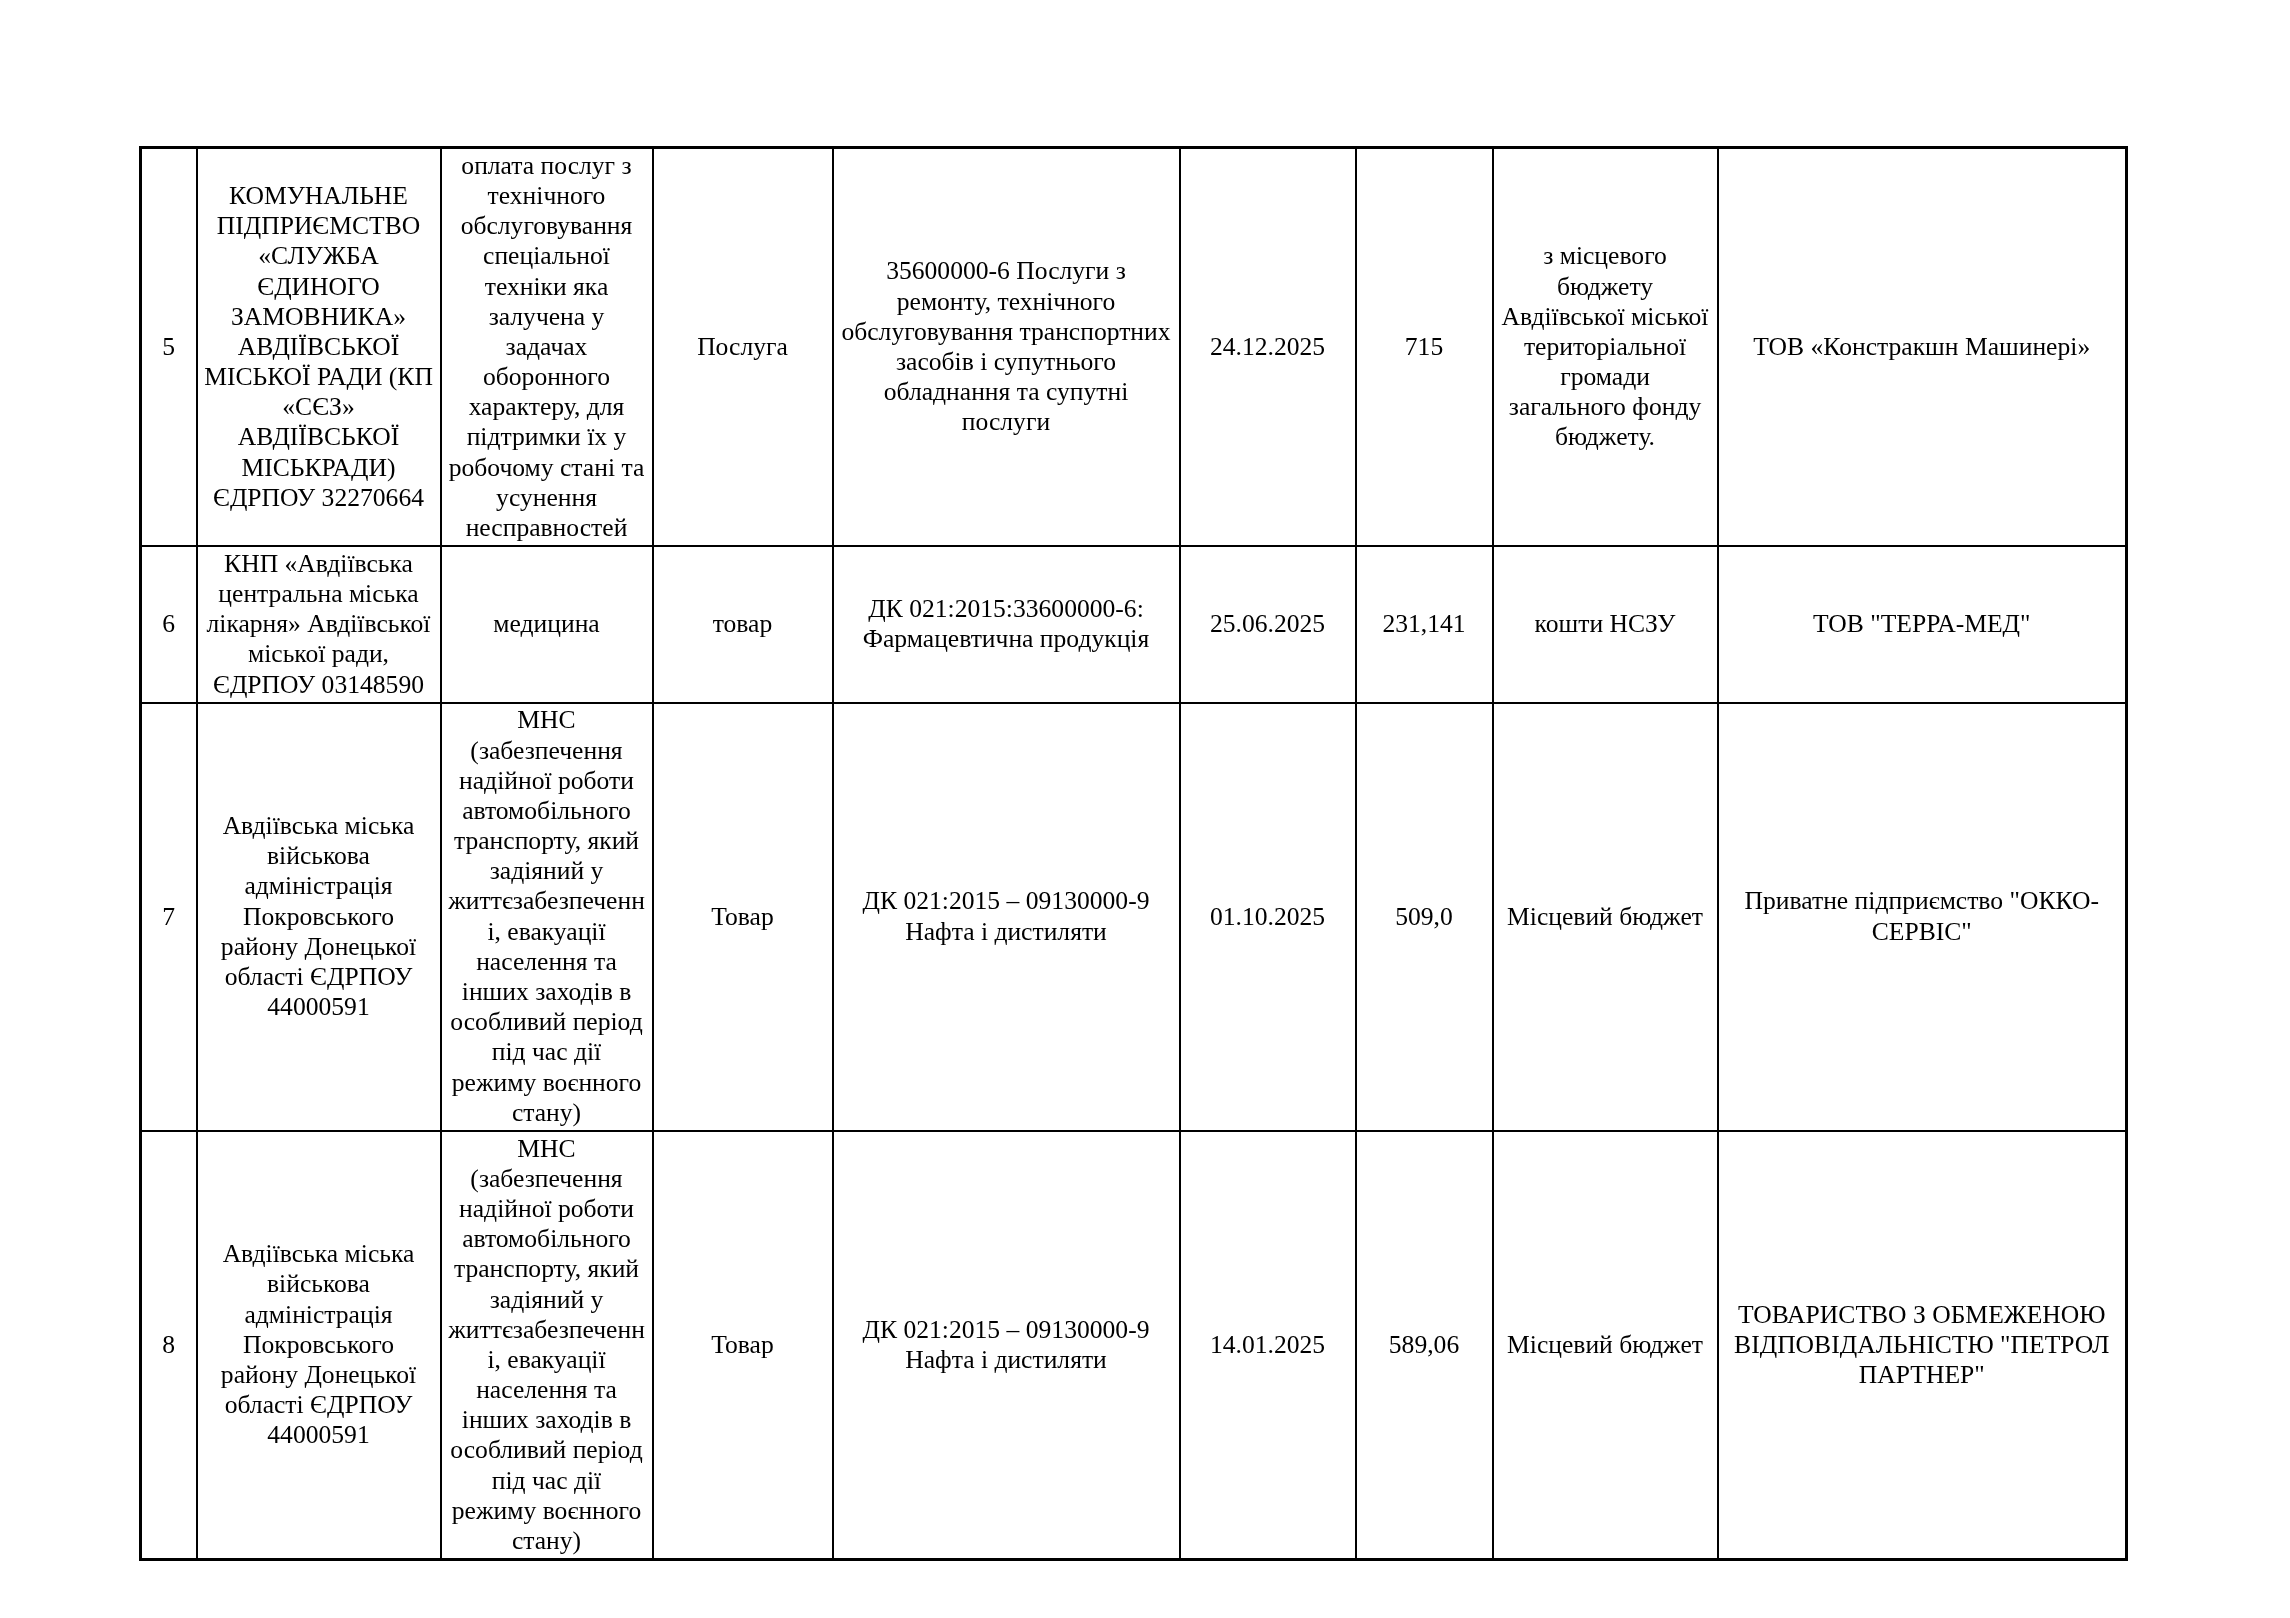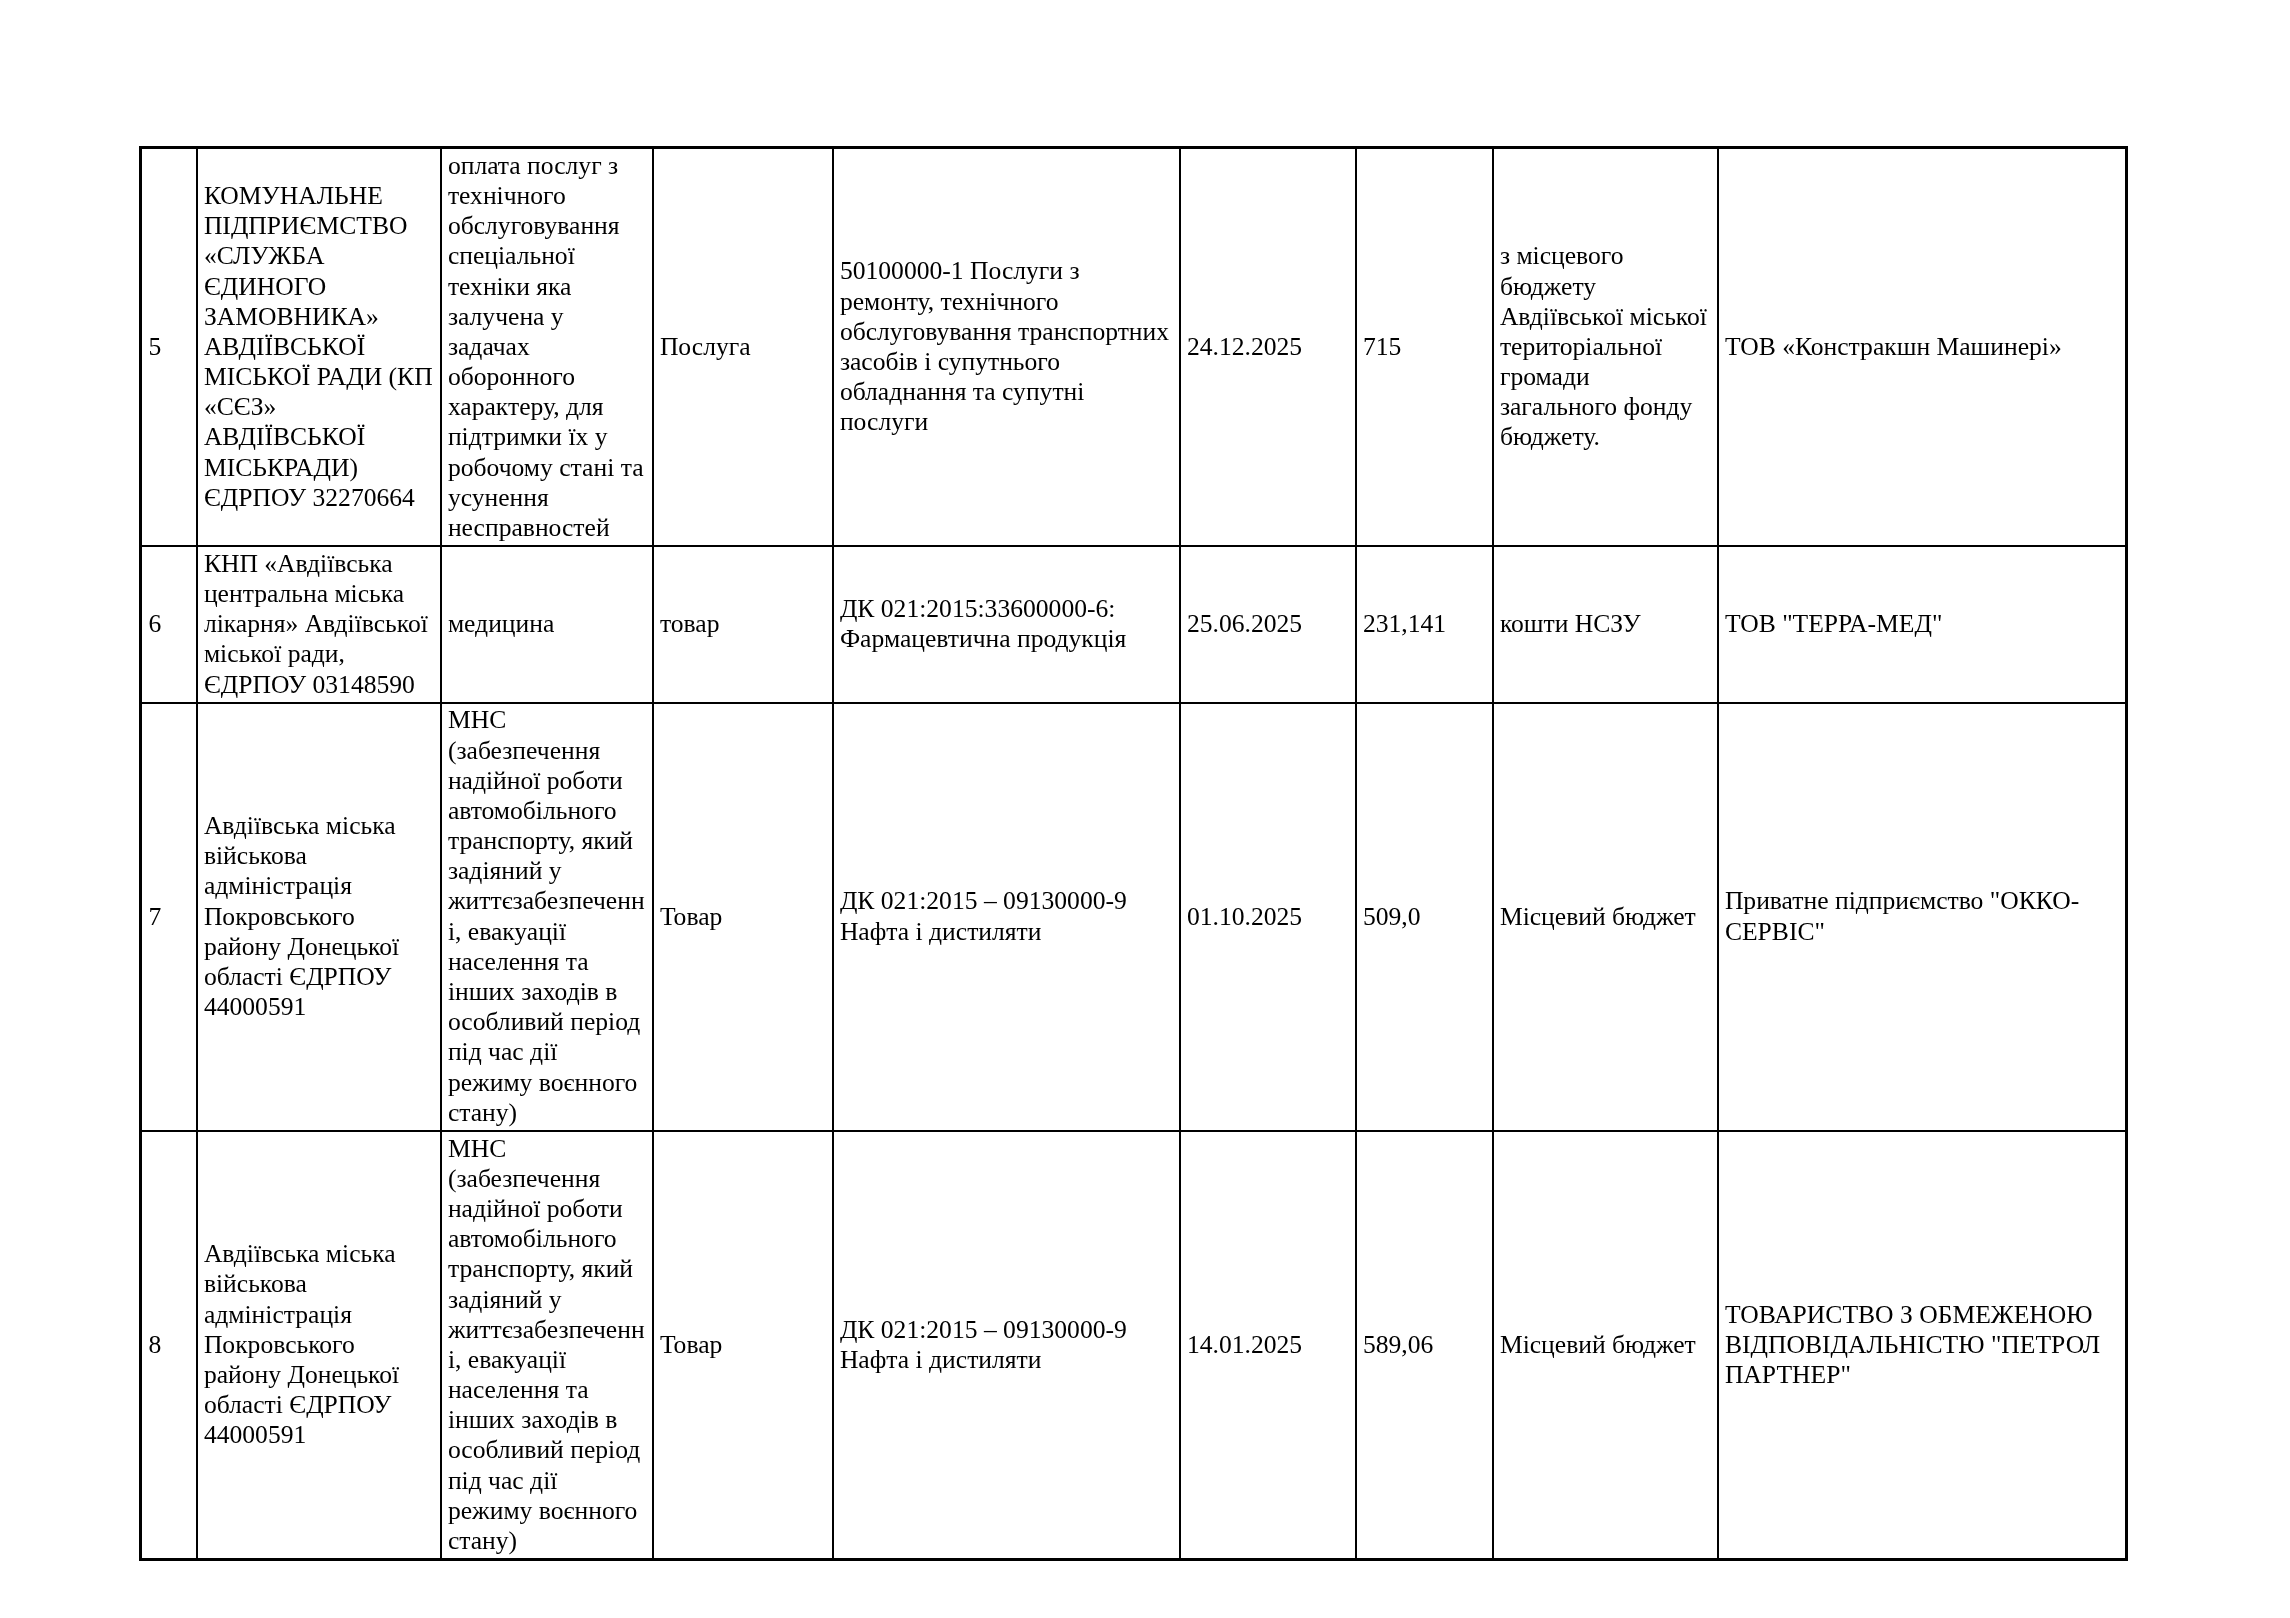--- a/index.html
+++ b/index.html
@@ -20,21 +20,21 @@
     left: 139px;
     top: 146px;
     width: 1986px;
     border-collapse: collapse;
     table-layout: fixed;
     border: 3.7px solid #000000;
   }
   table.proc-table td {
     border: 2.7px solid #000000;
     vertical-align: middle;
-    text-align: left;
+    text-align: center;
     padding: 1.8px 6.4px;
     font-size: 25.6px;
     line-height: 1.18;
     overflow: hidden;
     word-wrap: break-word;
   }
   tr.row-5 { height: 352px; }
   tr.row-6 { height: 148px; }
   tr.row-7 { height: 376px; }
   tr.row-8 { height: 390px; }
@@ -54,21 +54,21 @@
       <col style="width:137px">
       <col style="width:225px">
       <col style="width:409px">
     </colgroup>
     <tbody>
       <tr class="row-5">
         <td>5</td>
         <td>КОМУНАЛЬНЕ ПІДПРИЄМСТВО «СЛУЖБА ЄДИНОГО ЗАМОВНИКА» АВДІЇВСЬКОЇ МІСЬКОЇ РАДИ (КП «СЄЗ» АВДІЇВСЬКОЇ МІСЬКРАДИ) ЄДРПОУ 32270664</td>
         <td>оплата послуг з технічного обслуговування спеціальної техніки яка залучена у задачах оборонного характеру, для підтримки їх у робочому стані та усунення несправностей</td>
         <td>Послуга</td>
-        <td>50100000-1 Послуги з ремонту, технічного обслуговування транспортних засобів і супутнього обладнання та супутні послуги</td>
+        <td>35600000-6 Послуги з ремонту, технічного обслуговування транспортних засобів і супутнього обладнання та супутні послуги</td>
         <td>24.12.2025</td>
         <td>715</td>
         <td>з місцевого бюджету Авдіївської міської територіальної громади загального фонду бюджету.</td>
         <td>ТОВ «Констракшн Машинері»</td>
       </tr>
       <tr class="row-6">
         <td>6</td>
         <td>КНП «Авдіївська центральна міська лікарня» Авдіївської міської ради, ЄДРПОУ 03148590</td>
         <td>медицина</td>
         <td>товар</td>

